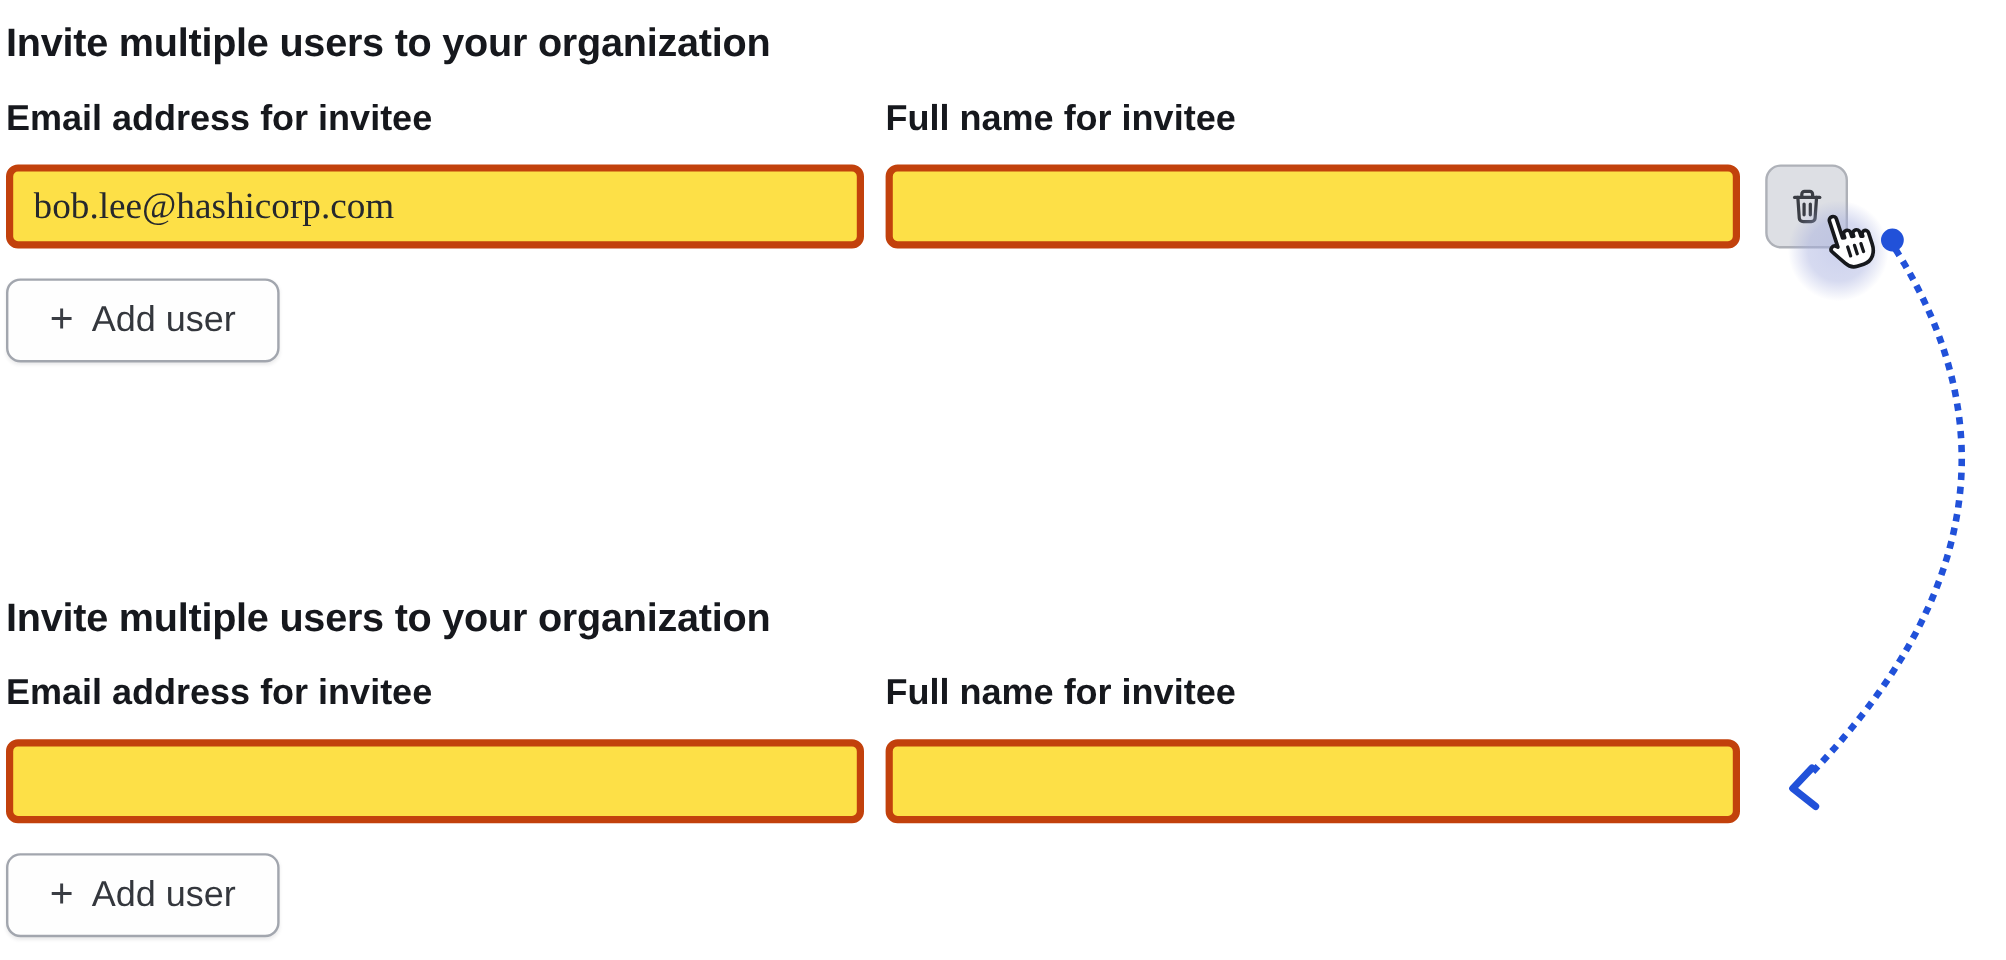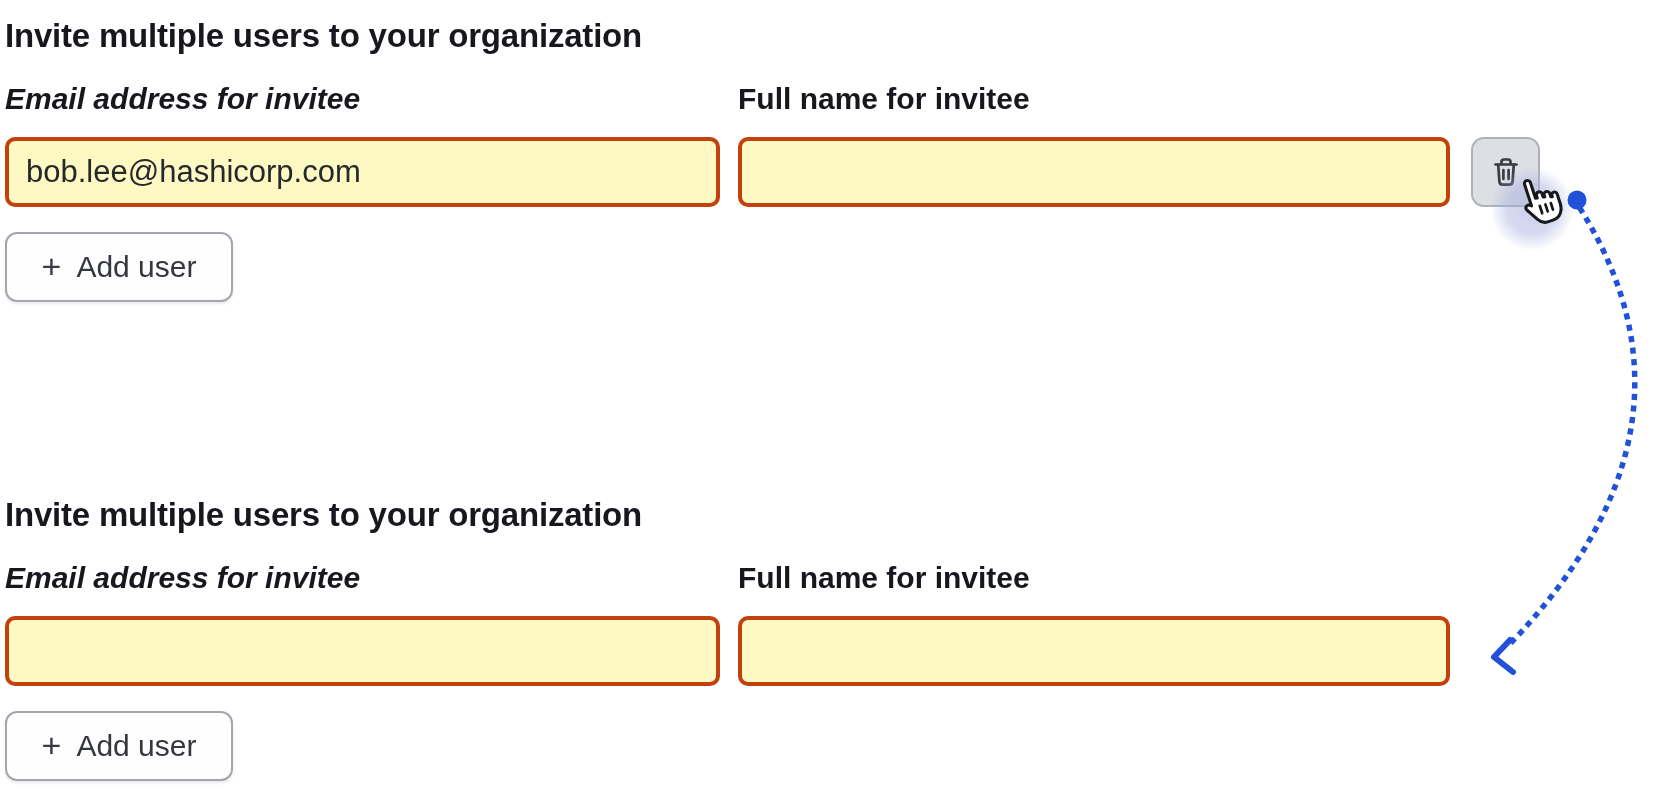--- a/index.html
+++ b/index.html
@@ -13,25 +13,25 @@
   .section-1 { top:14px; }
   .section-2 { top:493px; }
   .section-heading {
     margin:0; font-size:33px; line-height:44px; font-weight:700;
     letter-spacing:-0.2px; color:#16181d;
   }
   .labels-row { display:flex; margin-top:21px; height:40px; }
   .field-label {
     font-size:30px; line-height:40px; font-weight:700; color:#16181d;
   }
-  .label-email { width:733px;font-style:italic; }
+  .label-email { width:733px; }
   .inputs-row { display:flex; margin-top:18px; height:70px; align-items:stretch; }
   .text-input {
-    height:70px; border:4px solid #c2410c; border-radius:10px;
-    background:#fef9c3; font-family:Liberation Sans, sans-serif; font-size:31px; color:#26282d;
+    height:70px; border:6px solid #c2410c; border-radius:10px;
+    background:#fde047; font-family:Liberation Serif, serif; font-size:31px; color:#26282d;
     padding:0 17px; outline:none;
   }
   .email-input { width:715px; }
   .name-input  { width:712px; margin-left:18px; }
   .delete-btn {
     width:69px; height:70px; margin-left:21px; border-radius:13px;
     background:#dddfe4; border:2px solid #aeb1b8;
     display:flex; align-items:center; justify-content:center;
     padding:0; cursor:pointer;
   }

